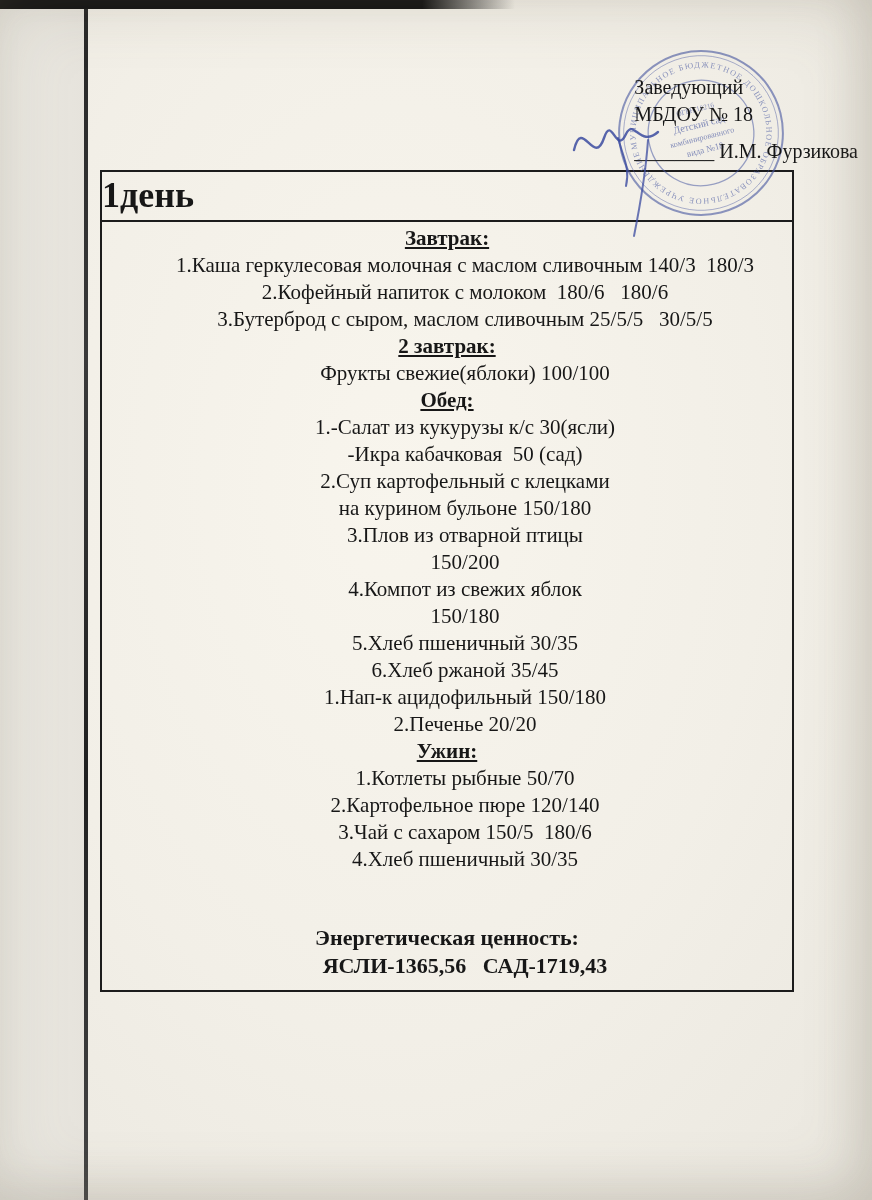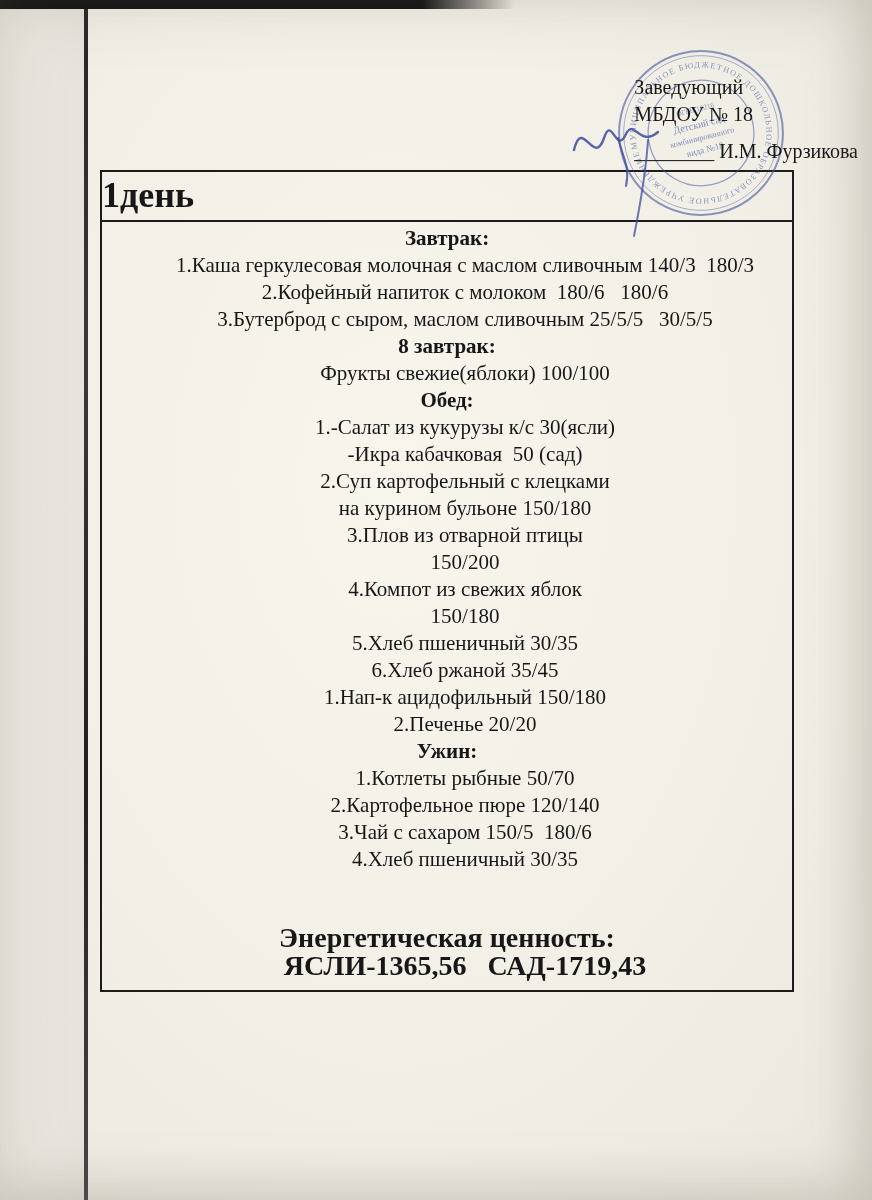--- a/index.html
+++ b/index.html
@@ -52,25 +52,25 @@
     z-index: 1;
   }
   .menu-title {
     text-align: left; font-weight: bold; font-size: 36px;
     padding: 2px 0 4px 0;
     border-bottom: 2px solid #1c1c1c;
   }
   .menu-body {
     text-align: center; font-size: 21px; line-height: 27px; padding-top: 3px;
   }
-  .heading { font-weight: bold; }
+  .heading { font-weight: bold; text-decoration: underline; }
   .line { white-space: pre-wrap; padding-left: 36px; }
   .energy {
     position: absolute; left: 0; right: 0; bottom: 10px;
-    text-align: center; font-weight: bold; font-size: 28px; line-height: 28px;
+    text-align: center; font-weight: bold; font-size: 22px; line-height: 28px;
   }
 </style>
 </head>
 <body>
 
 <div class="page">
 
   <div class="scan-left-strip"></div>
   <div class="scan-left-line"></div>
   <div class="scan-top-edge"></div>
@@ -109,21 +109,21 @@
     <div class="menu-body">
 
       <div>
         <div class="heading">Завтрак:</div>
         <div class="line">1.Каша геркулесовая молочная с маслом сливочным 140/3  180/3</div>
         <div class="line">2.Кофейный напиток с молоком  180/6   180/6</div>
         <div class="line">3.Бутерброд с сыром, маслом сливочным 25/5/5   30/5/5</div>
       </div>
 
       <div>
-        <div class="heading">8 завтрак:</div>
+        <div class="heading">2 завтрак:</div>
         <div class="line">Фрукты свежие(яблоки) 100/100</div>
       </div>
 
       <div>
         <div class="heading">Обед:</div>
         <div class="line">1.-Салат из кукурузы к/с 30(ясли)</div>
         <div class="line">-Икра кабачковая  50 (сад)</div>
         <div class="line">2.Суп картофельный с клецками</div>
         <div class="line">на курином бульоне 150/180</div>
         <div class="line">3.Плов из отварной птицы</div>

